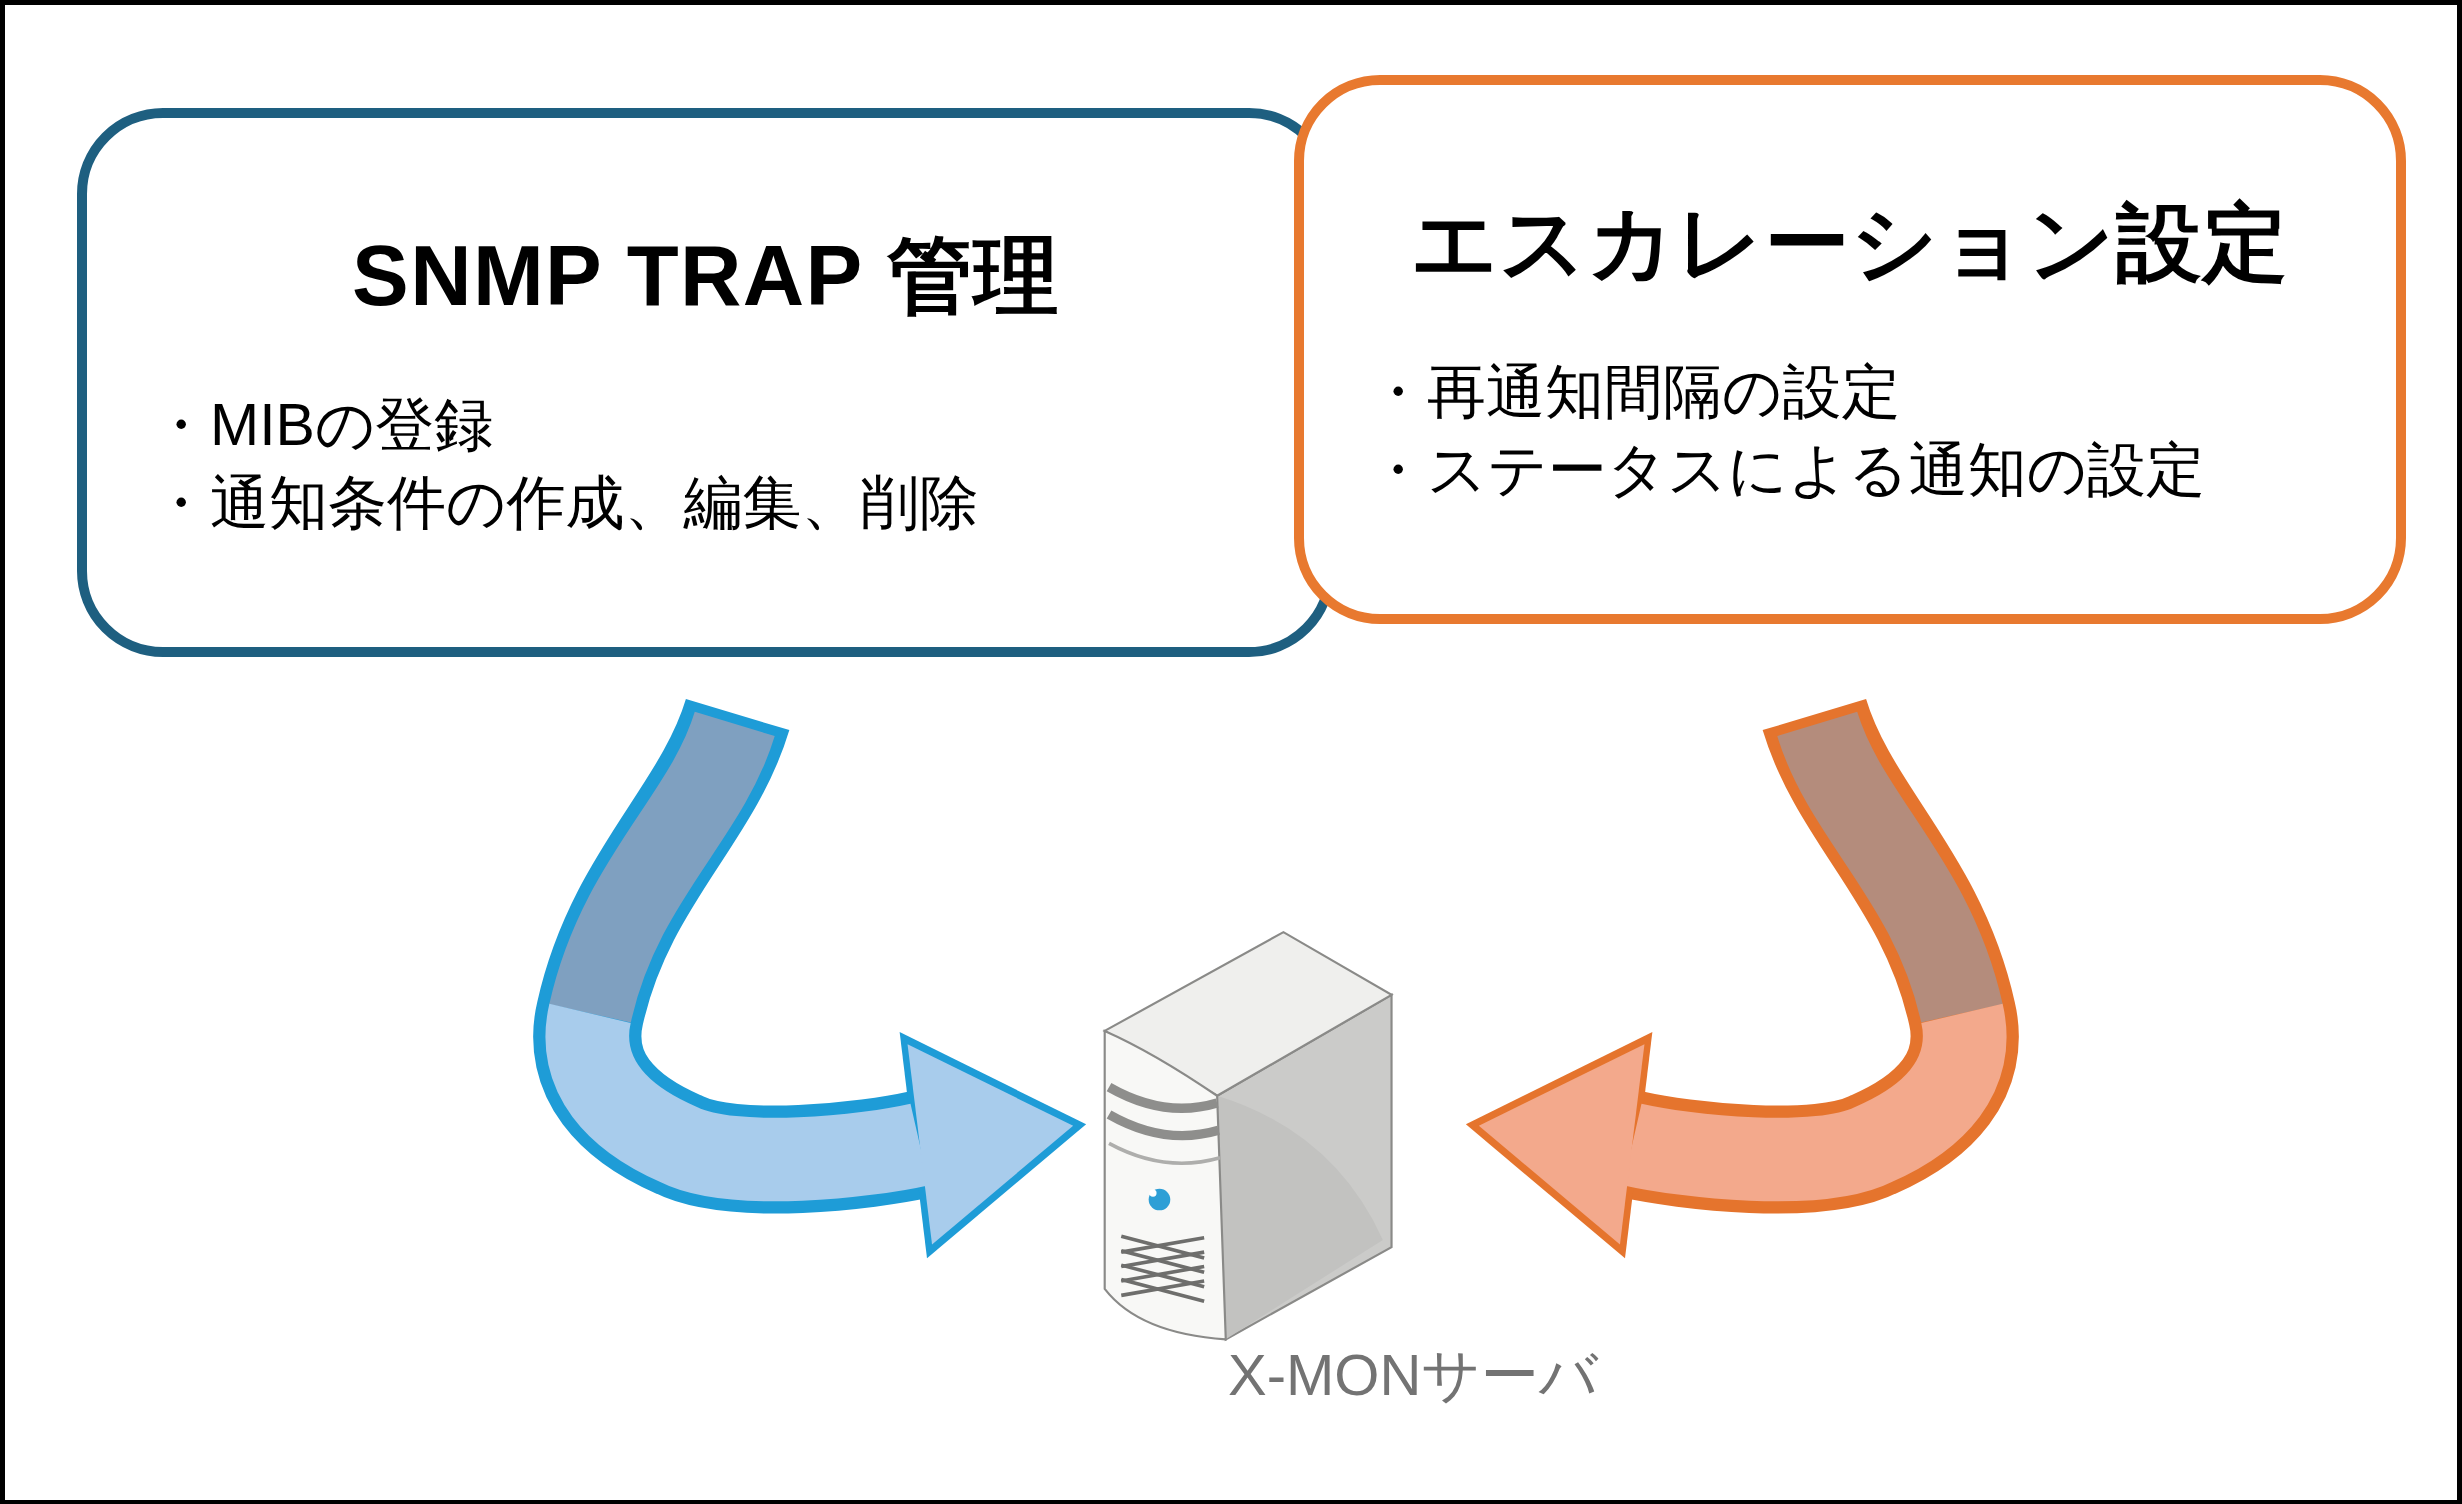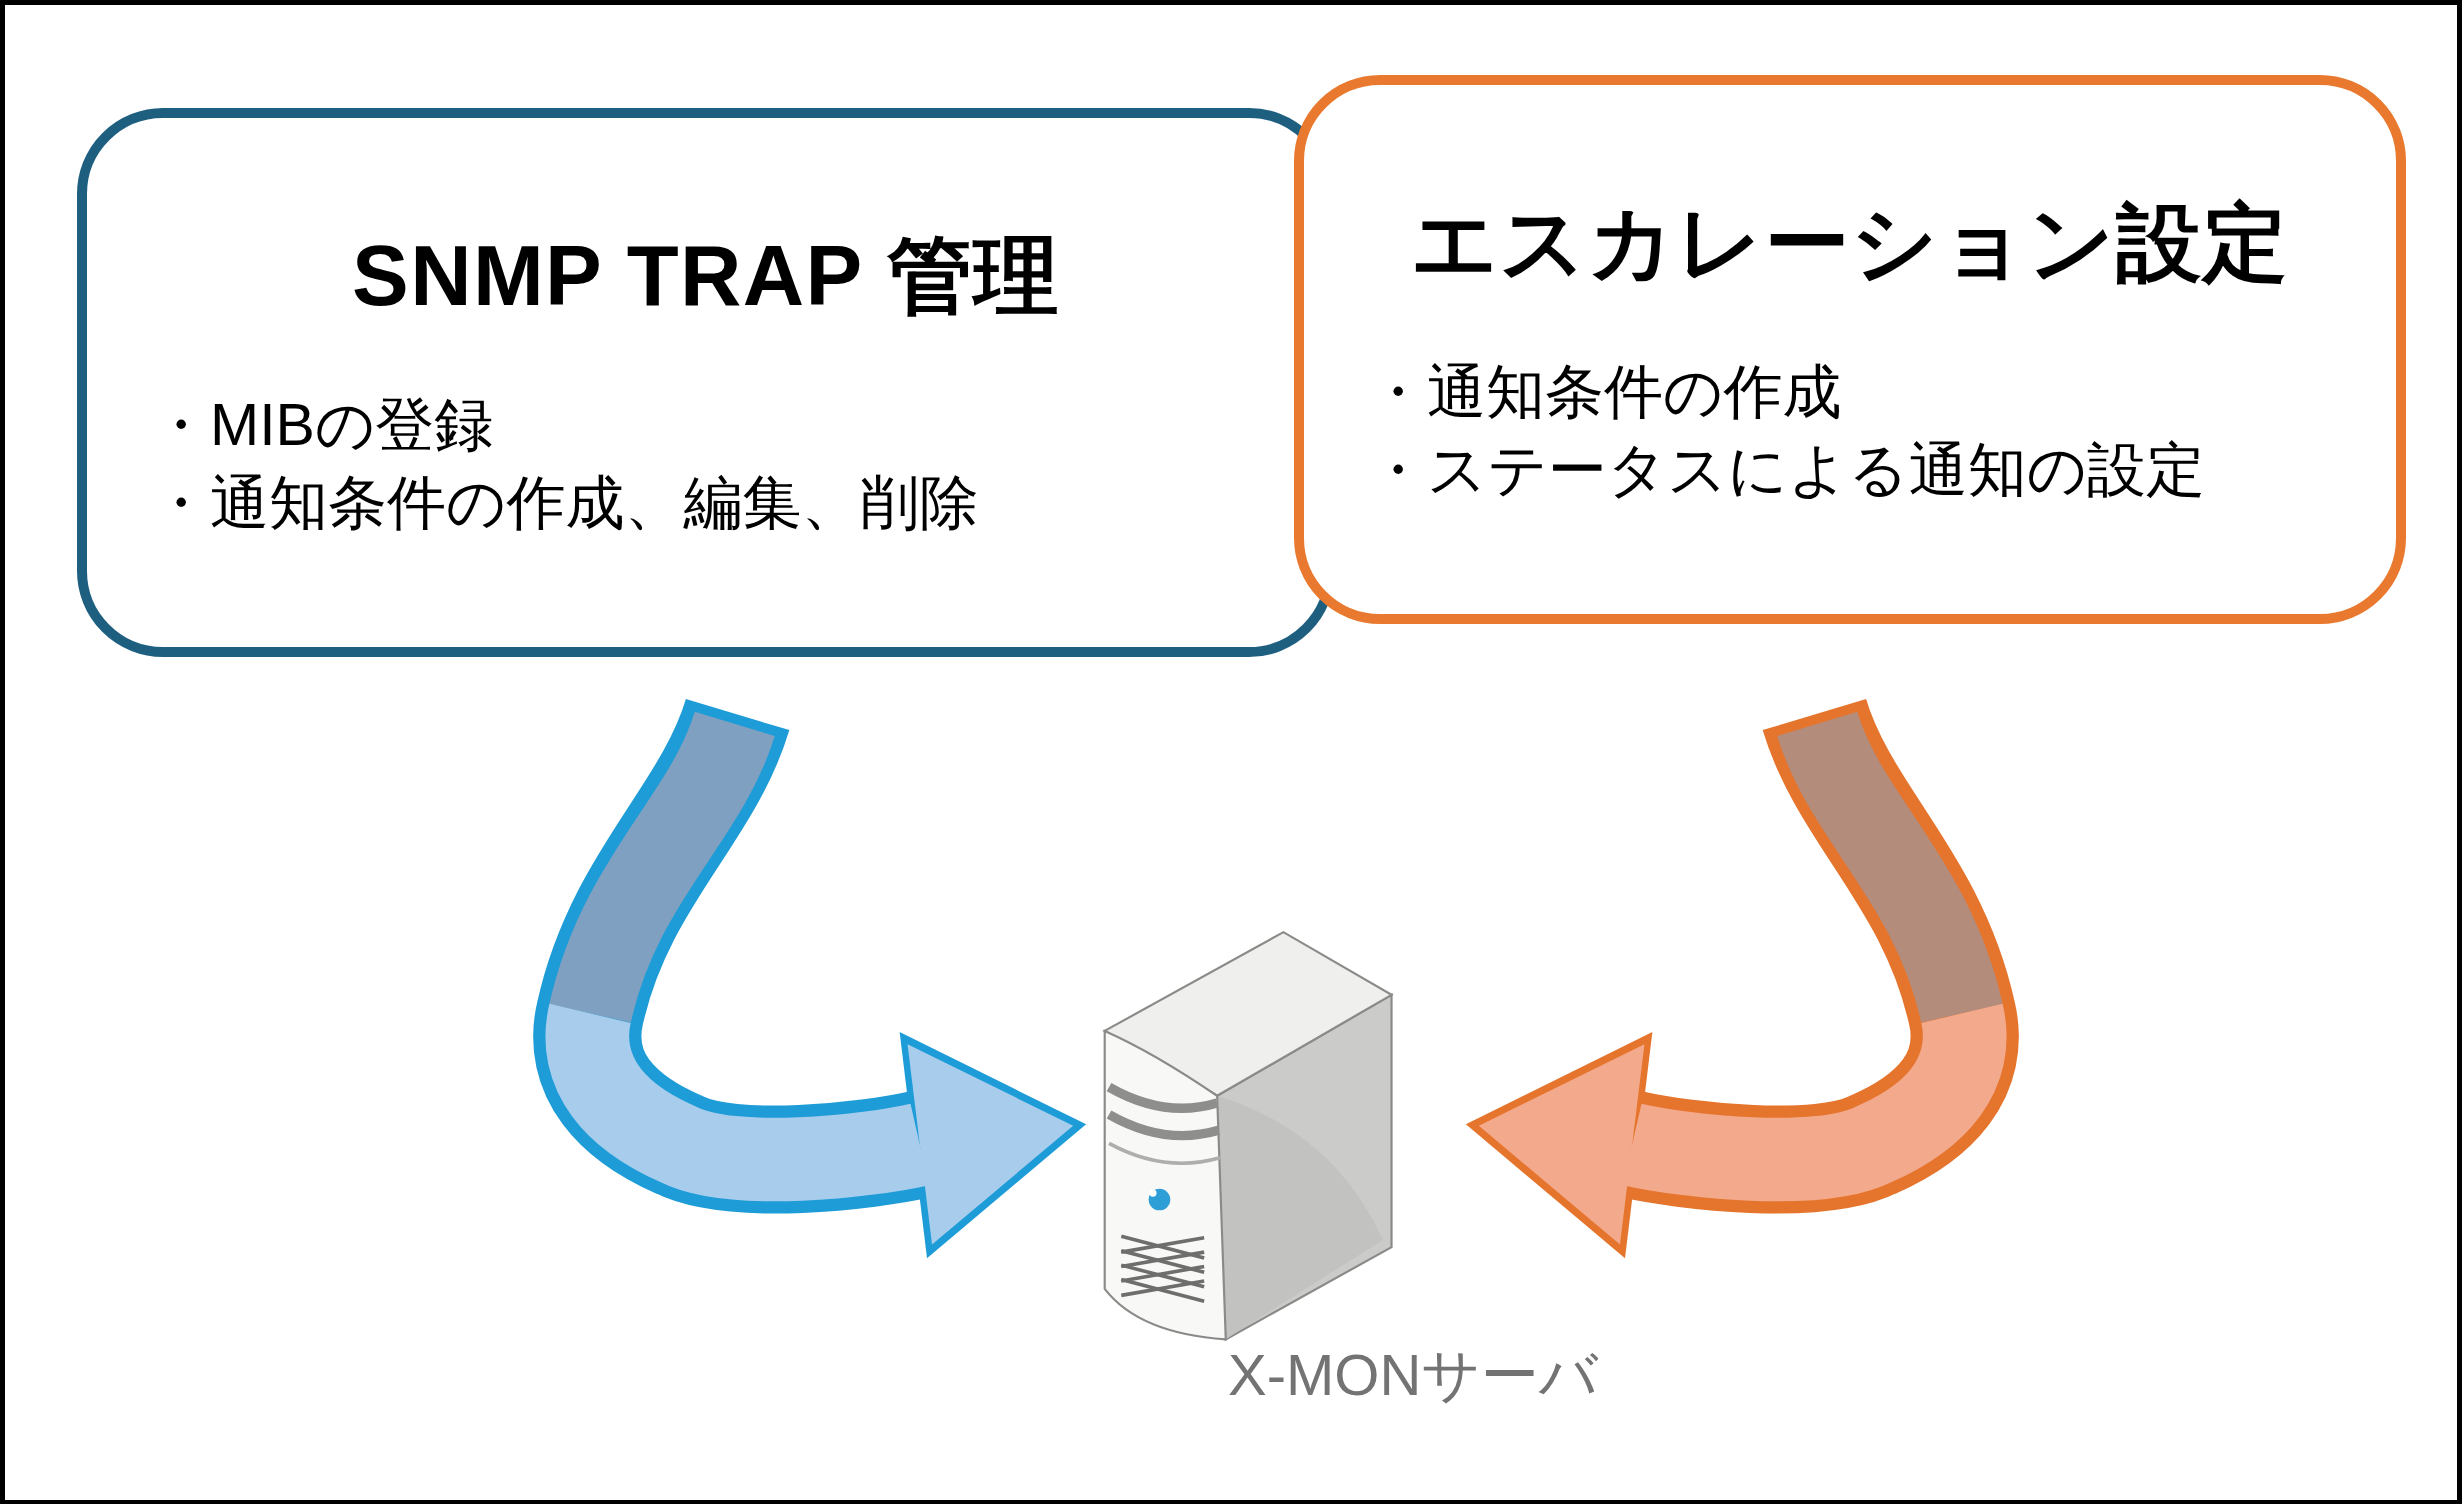--- a/index.html
+++ b/index.html
@@ -67,21 +67,21 @@
     <h2 class="box-title">SNMP TRAP 管理</h2>
     <div class="box-items">
       <div>・MIBの登録</div>
       <div>・通知条件の作成、編集、削除</div>
     </div>
   </div>
 
   <div class="box box-esc">
     <h2 class="box-title">エスカレーション設定</h2>
     <div class="box-items">
-      <div>・通知条件の作成</div>
+      <div>・再通知間隔の設定</div>
       <div>・ステータスによる通知の設定</div>
     </div>
   </div>
 
   <svg id="blue-arrow" class="arrow-svg" viewBox="0 0 900 1000">
 
     <path d="M 337,155 C 295,295 173,385 132,570 C 112,655 170,715 255,752 C 330,790 520,768 590,752" fill="none" stroke="#1E9CD7" stroke-width="150"></path>
     <polygon points="821,724 562,596 600,910" fill="#1E9CD7"></polygon>
 
     <path d="M 333,168 C 293,300 173,385 132,570" fill="none" stroke="#7FA0C0" stroke-width="116"></path>

